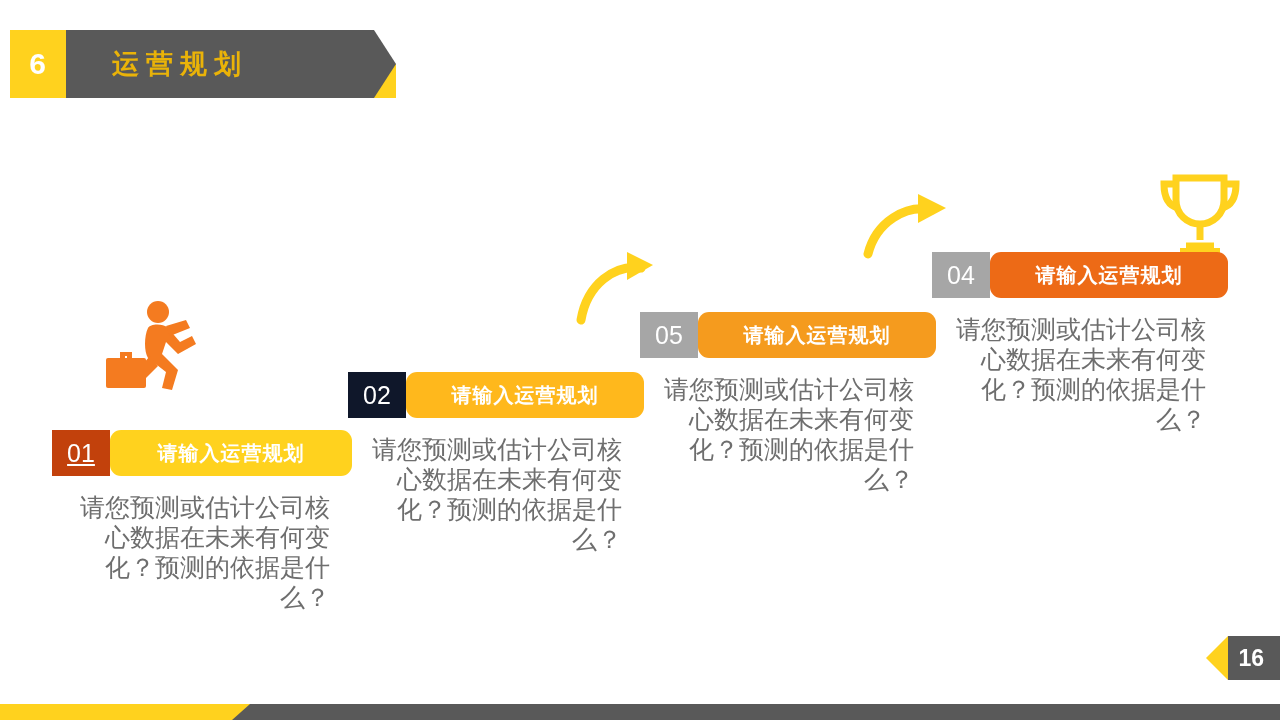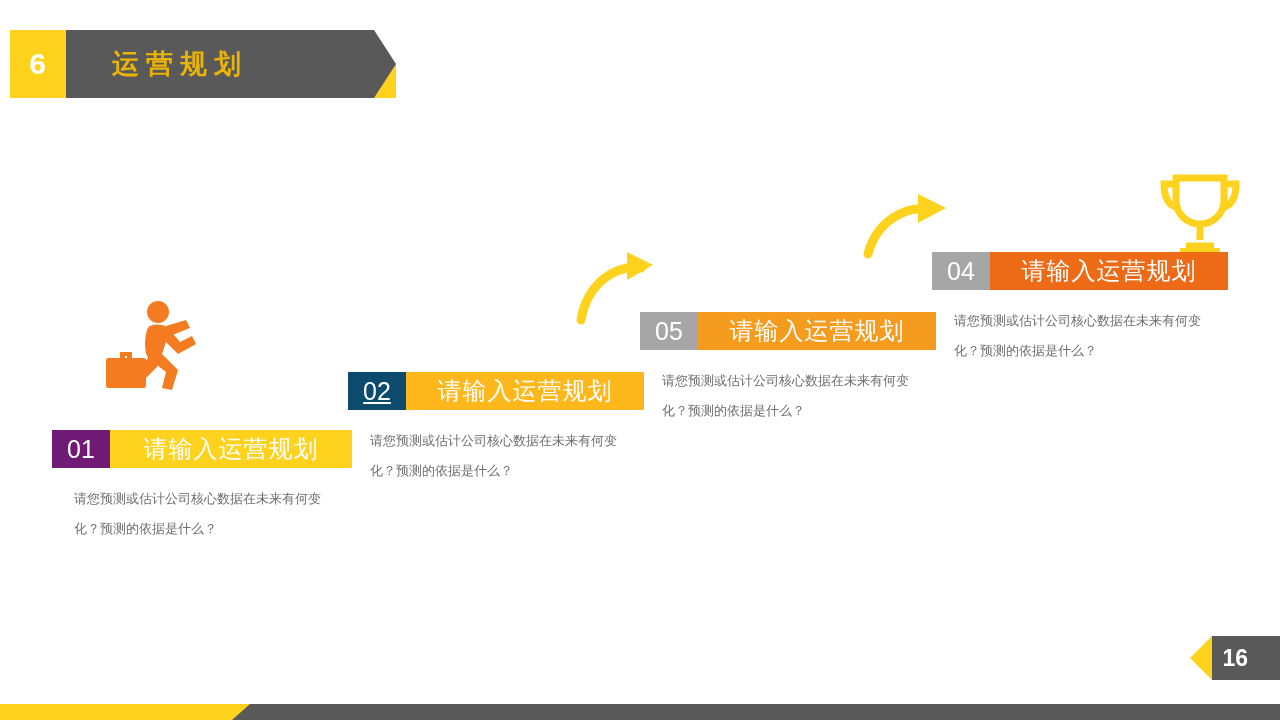--- a/index.html
+++ b/index.html
@@ -75,46 +75,47 @@
   }
 
   
   .step {
     position: absolute;
     width: 296px;
   }
   .step-label {
     display: flex;
     align-items: stretch;
-    height: 38px;
+    height: 46px;
   }
   .step-num {
     width: 58px;
     display: flex;
     align-items: center;
     justify-content: center;
     color: #ffffff;
     font-size: 25px;
     font-weight: 400;
   }
   .step-title {
     flex: 1;
     display: flex;
     align-items: center;
     justify-content: center;
     color: #ffffff;
-    font-size: 24px;
-    font-weight: normal;
+    font-size: 20px;
+    font-weight: bold;
     letter-spacing: 1px;
+    border-radius: 11px;
   }
   .step-desc {
     margin-top: 16px;
-    text-align: left;
+    text-align: right;
     color: #6e6e6e;
-    font-size: 13px;
+    font-size: 25px;
     line-height: 30px;
     padding: 0 22px;
   }
 
   
   #step-1 { left: 52px;  top: 430px; width: 300px; }
   #step-2 { left: 348px; top: 372px; width: 296px; }
   #step-3 { left: 640px; top: 312px; width: 296px; }
   #step-4 { left: 932px; top: 252px; width: 296px; }
 
@@ -149,21 +150,21 @@
     width: 0; height: 0;
     border-top: 22px solid transparent;
     border-bottom: 22px solid transparent;
     border-right: 22px solid #FFD21E;
   }
   .page-badge-box {
     background: #595959;
     color: #ffffff;
     font-size: 23px;
     font-weight: bold;
-    padding: 0 32px 0 10px;
+    padding: 0 16px 0 10px;
     height: 44px;
     display: flex;
     align-items: center;
   }
 
   
   .footer {
     position: absolute;
     left: 0;
     bottom: 0;
@@ -240,29 +241,29 @@
         <path d="M74 16 h12 c0 16 -6 22 -14 24"></path>
         <path d="M50 56 v16"></path>
         <path d="M36 78 h28"></path>
       </g>
       <rect x="30" y="80" width="40" height="9" fill="#FFD21E"></rect>
     </svg>
   </div>
 
   <div class="step" id="step-1">
     <div class="step-label">
-      <div class="step-num" style="background:#701a75;">01</div>
+      <div class="step-num" style="background:#c2410c;text-decoration:underline;">01</div>
       <div class="step-title" style="background:#FFD21E;">请输入运营规划</div>
     </div>
     <div class="step-desc">请您预测或估计公司核心数据在未来有何变化？预测的依据是什么？</div>
   </div>
 
   <div class="step" id="step-2">
     <div class="step-label">
-      <div class="step-num" style="background:#0c4a6e;text-decoration:underline;">02</div>
+      <div class="step-num" style="background:#0f172a;">02</div>
       <div class="step-title" style="background:#FFB81C;">请输入运营规划</div>
     </div>
     <div class="step-desc">请您预测或估计公司核心数据在未来有何变化？预测的依据是什么？</div>
   </div>
 
   <div class="step" id="step-3">
     <div class="step-label">
       <div class="step-num" style="background:#A6A6A6;">05</div>
       <div class="step-title" style="background:#F59B1E;">请输入运营规划</div>
     </div>

